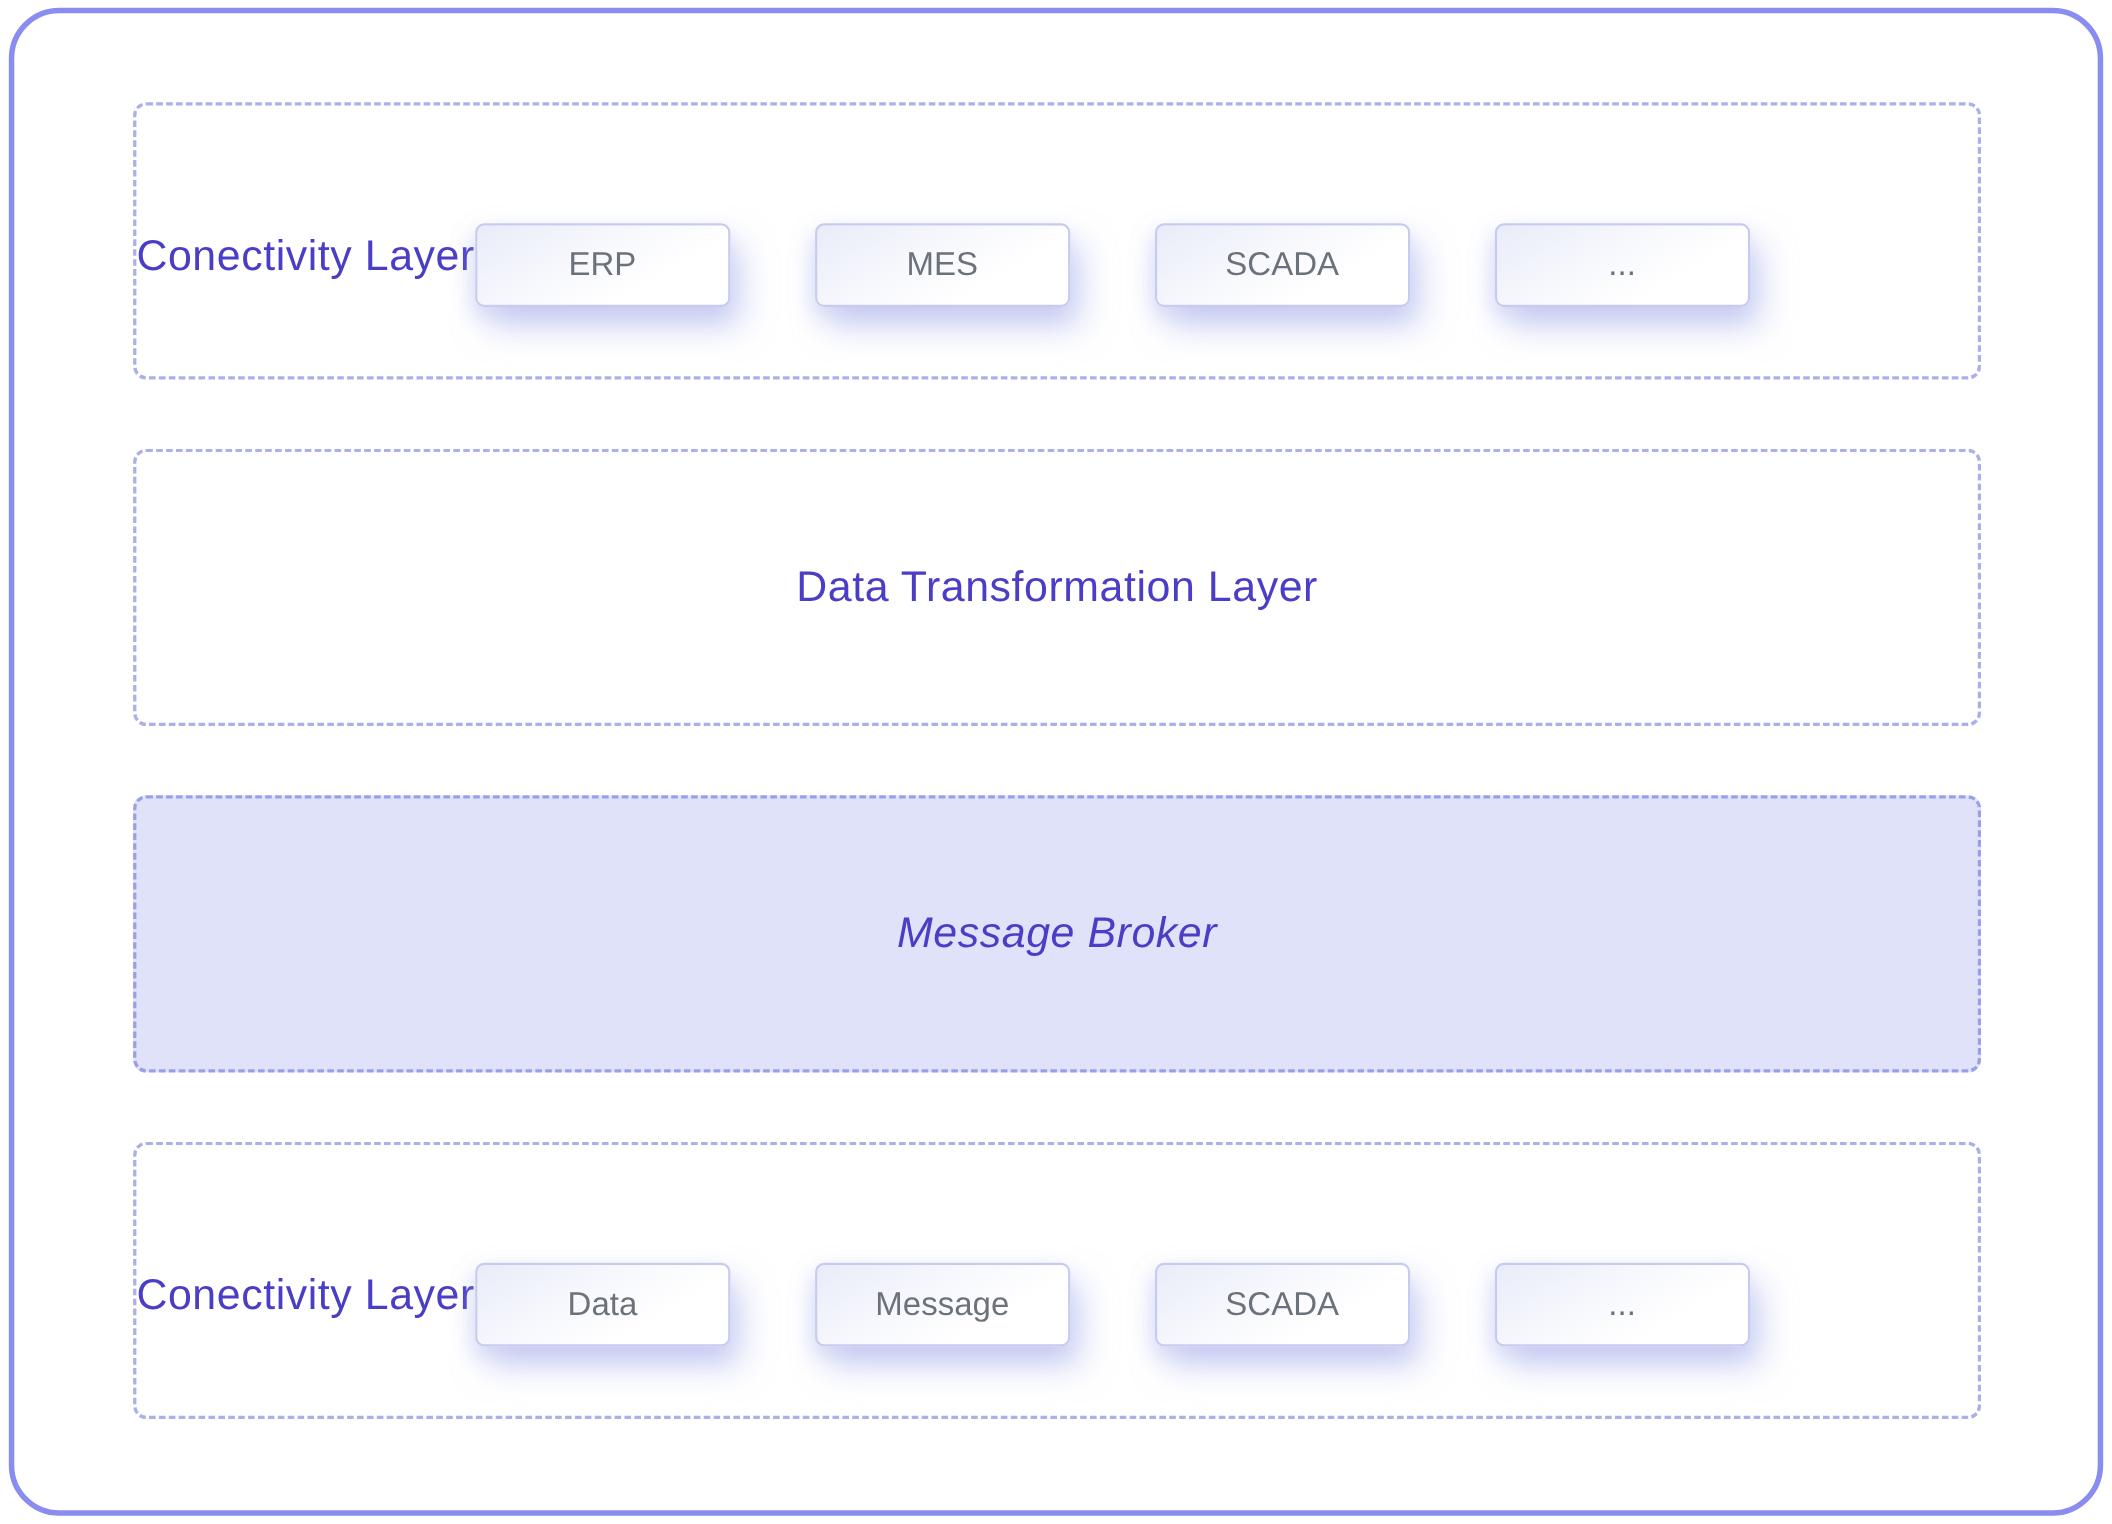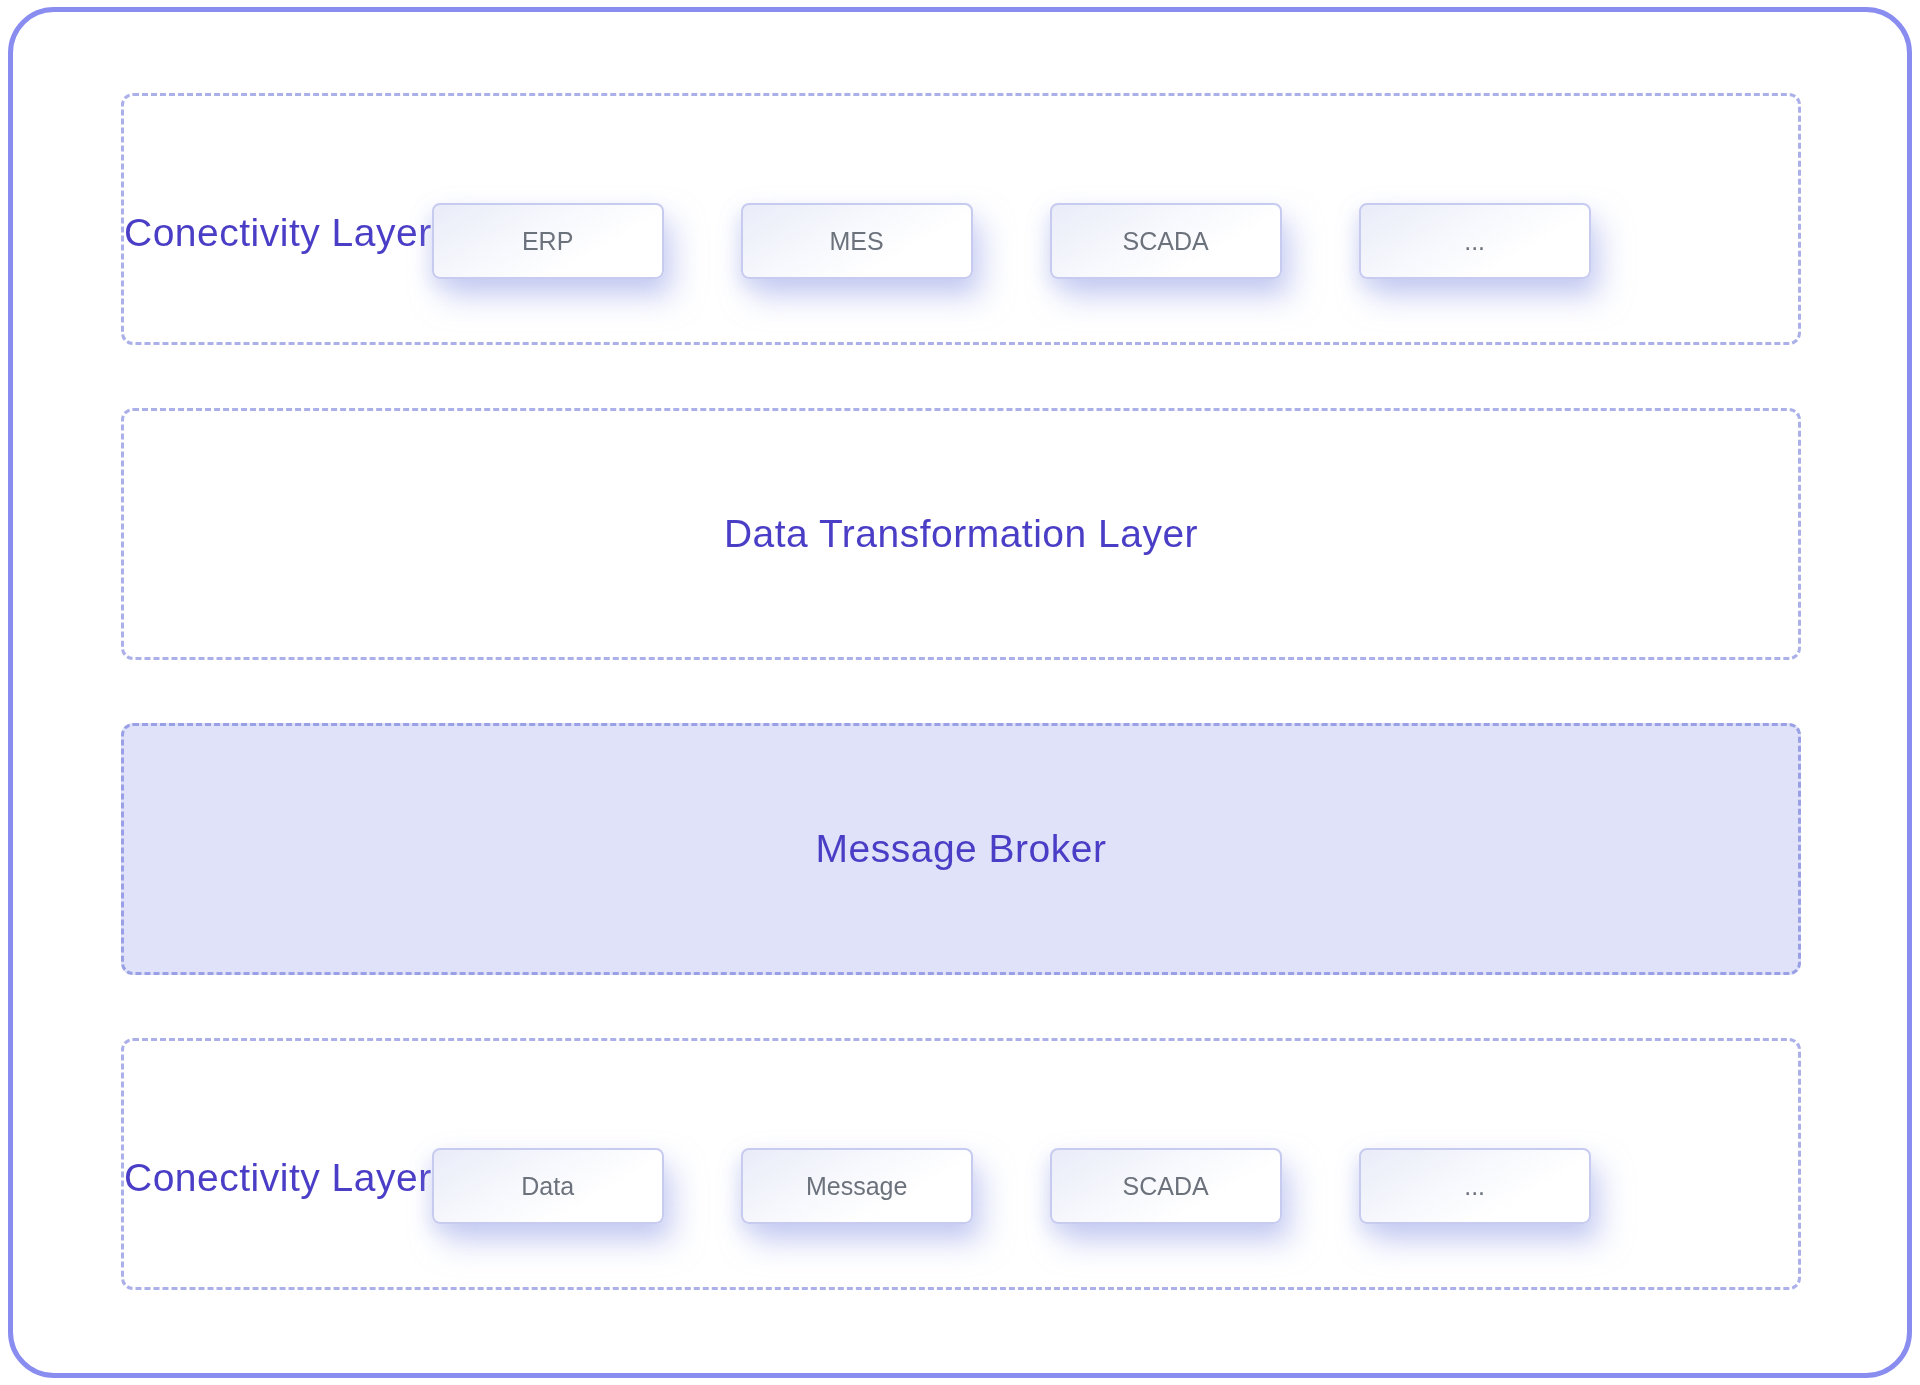--- a/index.html
+++ b/index.html
@@ -40,20 +40,21 @@
     background: transparent;
   }
 
   .layer--center {
     justify-content: center;
   }
 
   .layer--filled {
     background: #dfe2f8;
     border-color: #9aa0e6;
+    font-style: italic;
   }
 
   .layer-title {
     margin: 0;
     font-size: 39px;
     line-height: 46px;
     font-weight: 400;
     color: #4b3ec6;
     letter-spacing: 0.5px;
   }
@@ -74,21 +75,21 @@
     width: 232px;
     height: 76px;
     border: 2px solid #c7cbef;
     border-radius: 8px;
     background: linear-gradient(150deg, #e9ecf8 0%, #f7f8fd 40%, #ffffff 70%);
     box-shadow: 10px 18px 30px rgba(165, 175, 235, 0.55),
                 -4px 8px 18px rgba(165, 175, 235, 0.28);
     display: flex;
     align-items: center;
     justify-content: center;
-    font-size: 25px;
+    font-size: 30px;
     color: #6c727c;
   }
 </style>
 </head>
 <body>
 
 <div class="frame">
 
   <section class="layer layer--boxed">
     <h2 class="layer-title">Conectivity Layer</h2>

